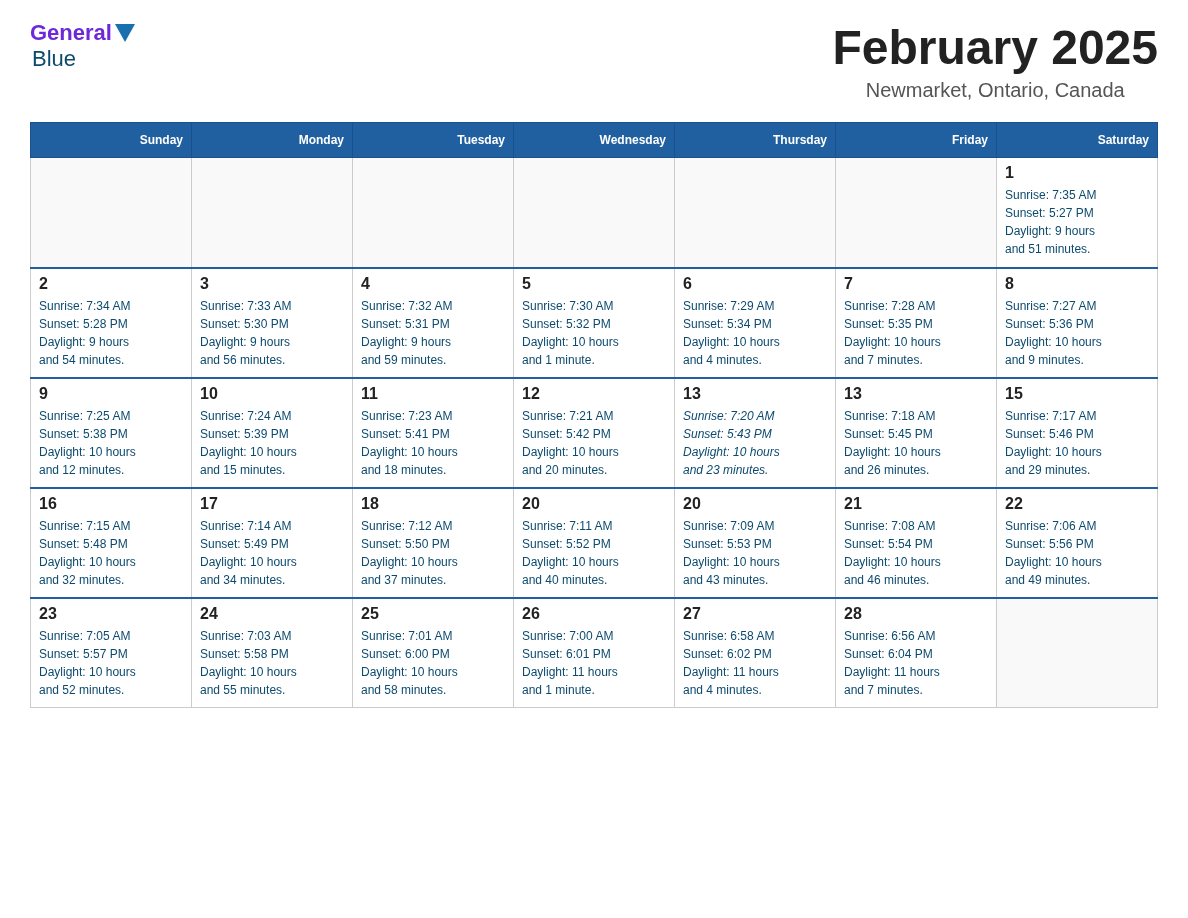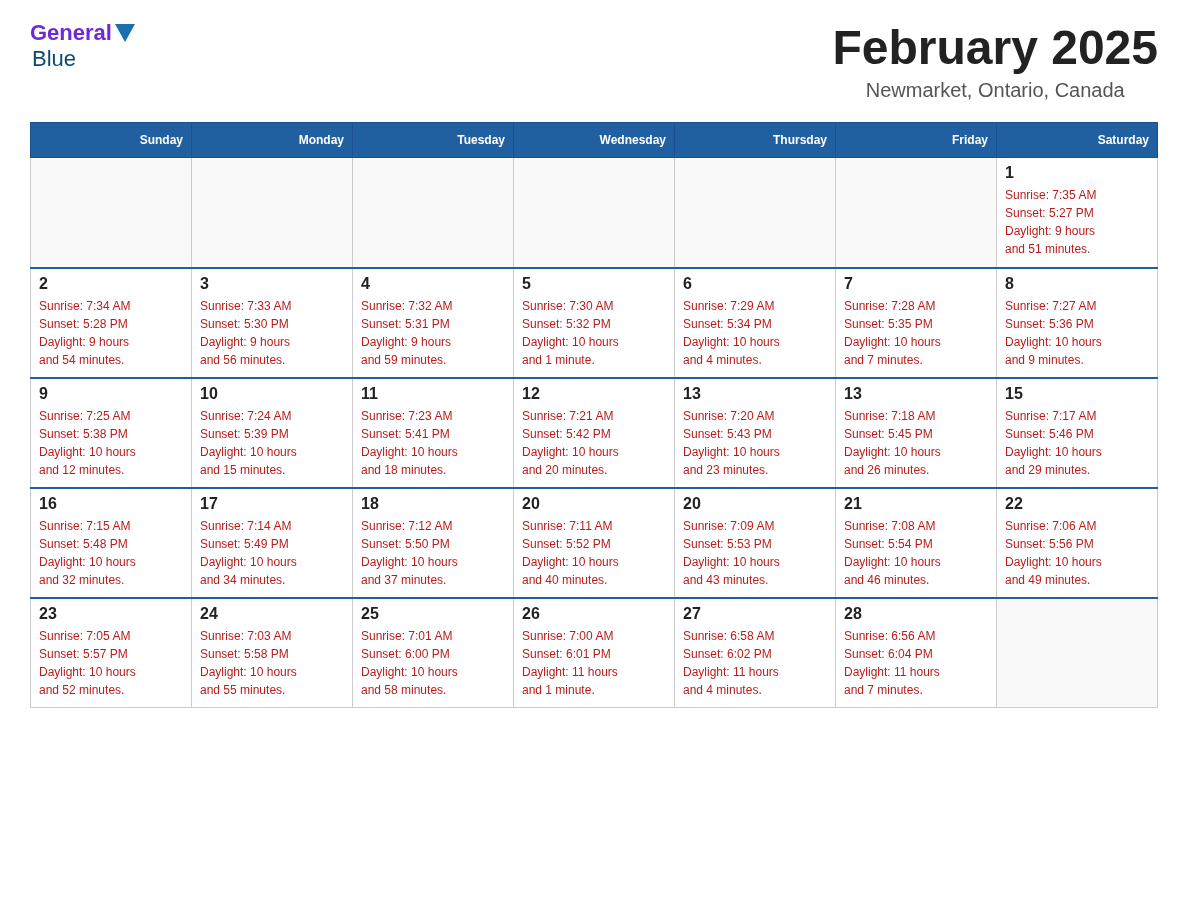--- a/index.html
+++ b/index.html
@@ -63,21 +63,21 @@
     }
     .day-number {
       font-size: 16px;
       font-weight: bold;
       color: #222;
       display: block;
       margin-bottom: 4px;
     }
     .day-info {
       font-size: 12px;
-      color: #b91c1c;
+      color: #0c4a6e;
       line-height: 1.5;
     }
     .empty-cell {
       background: #f9f9f9;
     }
     .row-separator td {
       border-top: 2px solid #2060a0;
     }
   </style>
 </head>
@@ -204,21 +204,21 @@
         </td>
         <td>
           <span class="day-number">12</span>
           <div class="day-info" style="white-space: pre-line;">Sunrise: 7:21 AM
 Sunset: 5:42 PM
 Daylight: 10 hours
 and 20 minutes.</div>
         </td>
         <td>
           <span class="day-number">13</span>
-          <div class="day-info" style="white-space: pre-line;">Sunrise: 7:20 AM
+          <div class="day-info" style="white-space: pre-line; font-style: italic;">Sunrise: 7:20 AM
 Sunset: 5:43 PM
 Daylight: 10 hours
 and 23 minutes.</div>
         </td>
         <td>
           <span class="day-number">13</span>
           <div class="day-info" style="white-space: pre-line;">Sunrise: 7:18 AM
 Sunset: 5:45 PM
 Daylight: 10 hours
 and 26 minutes.</div>

